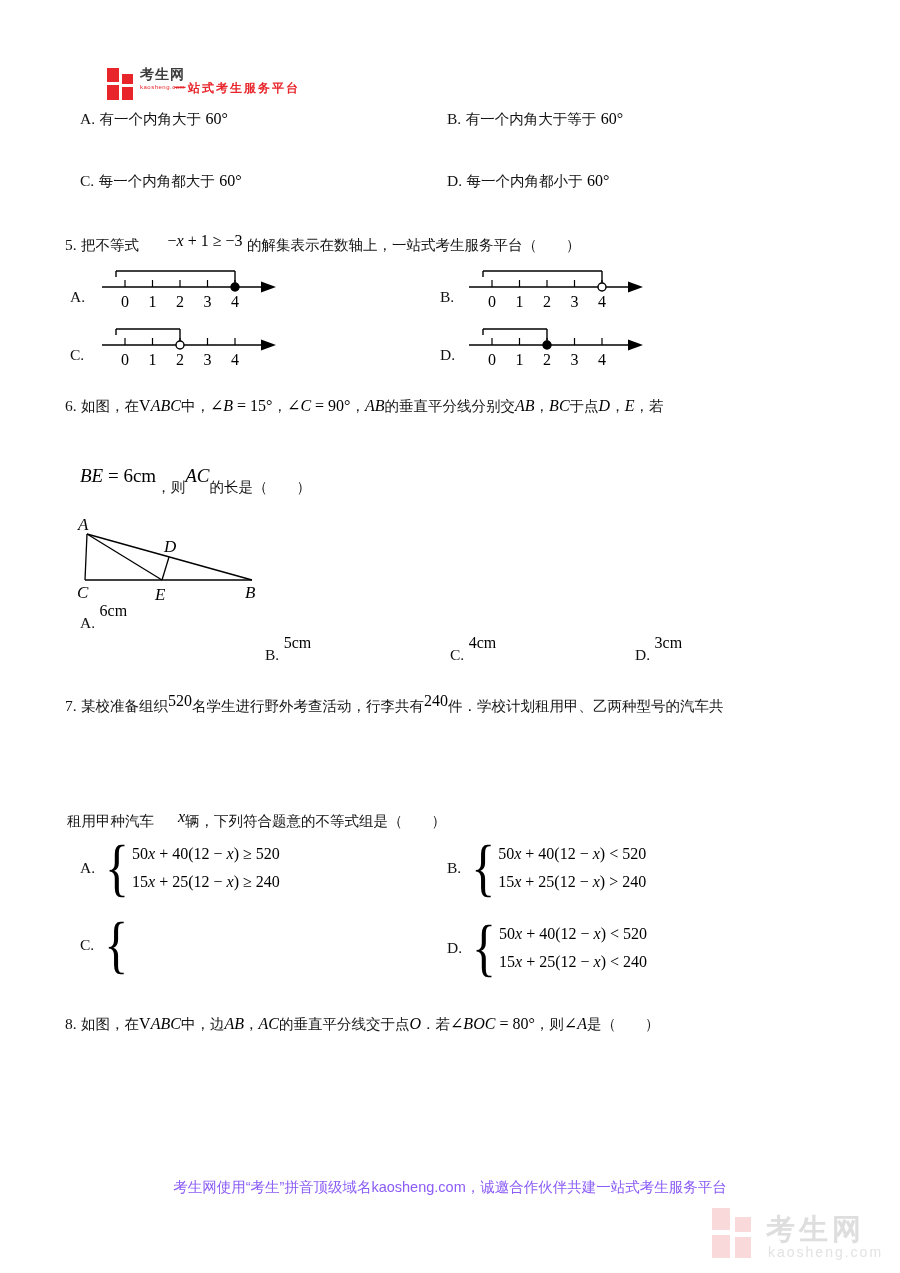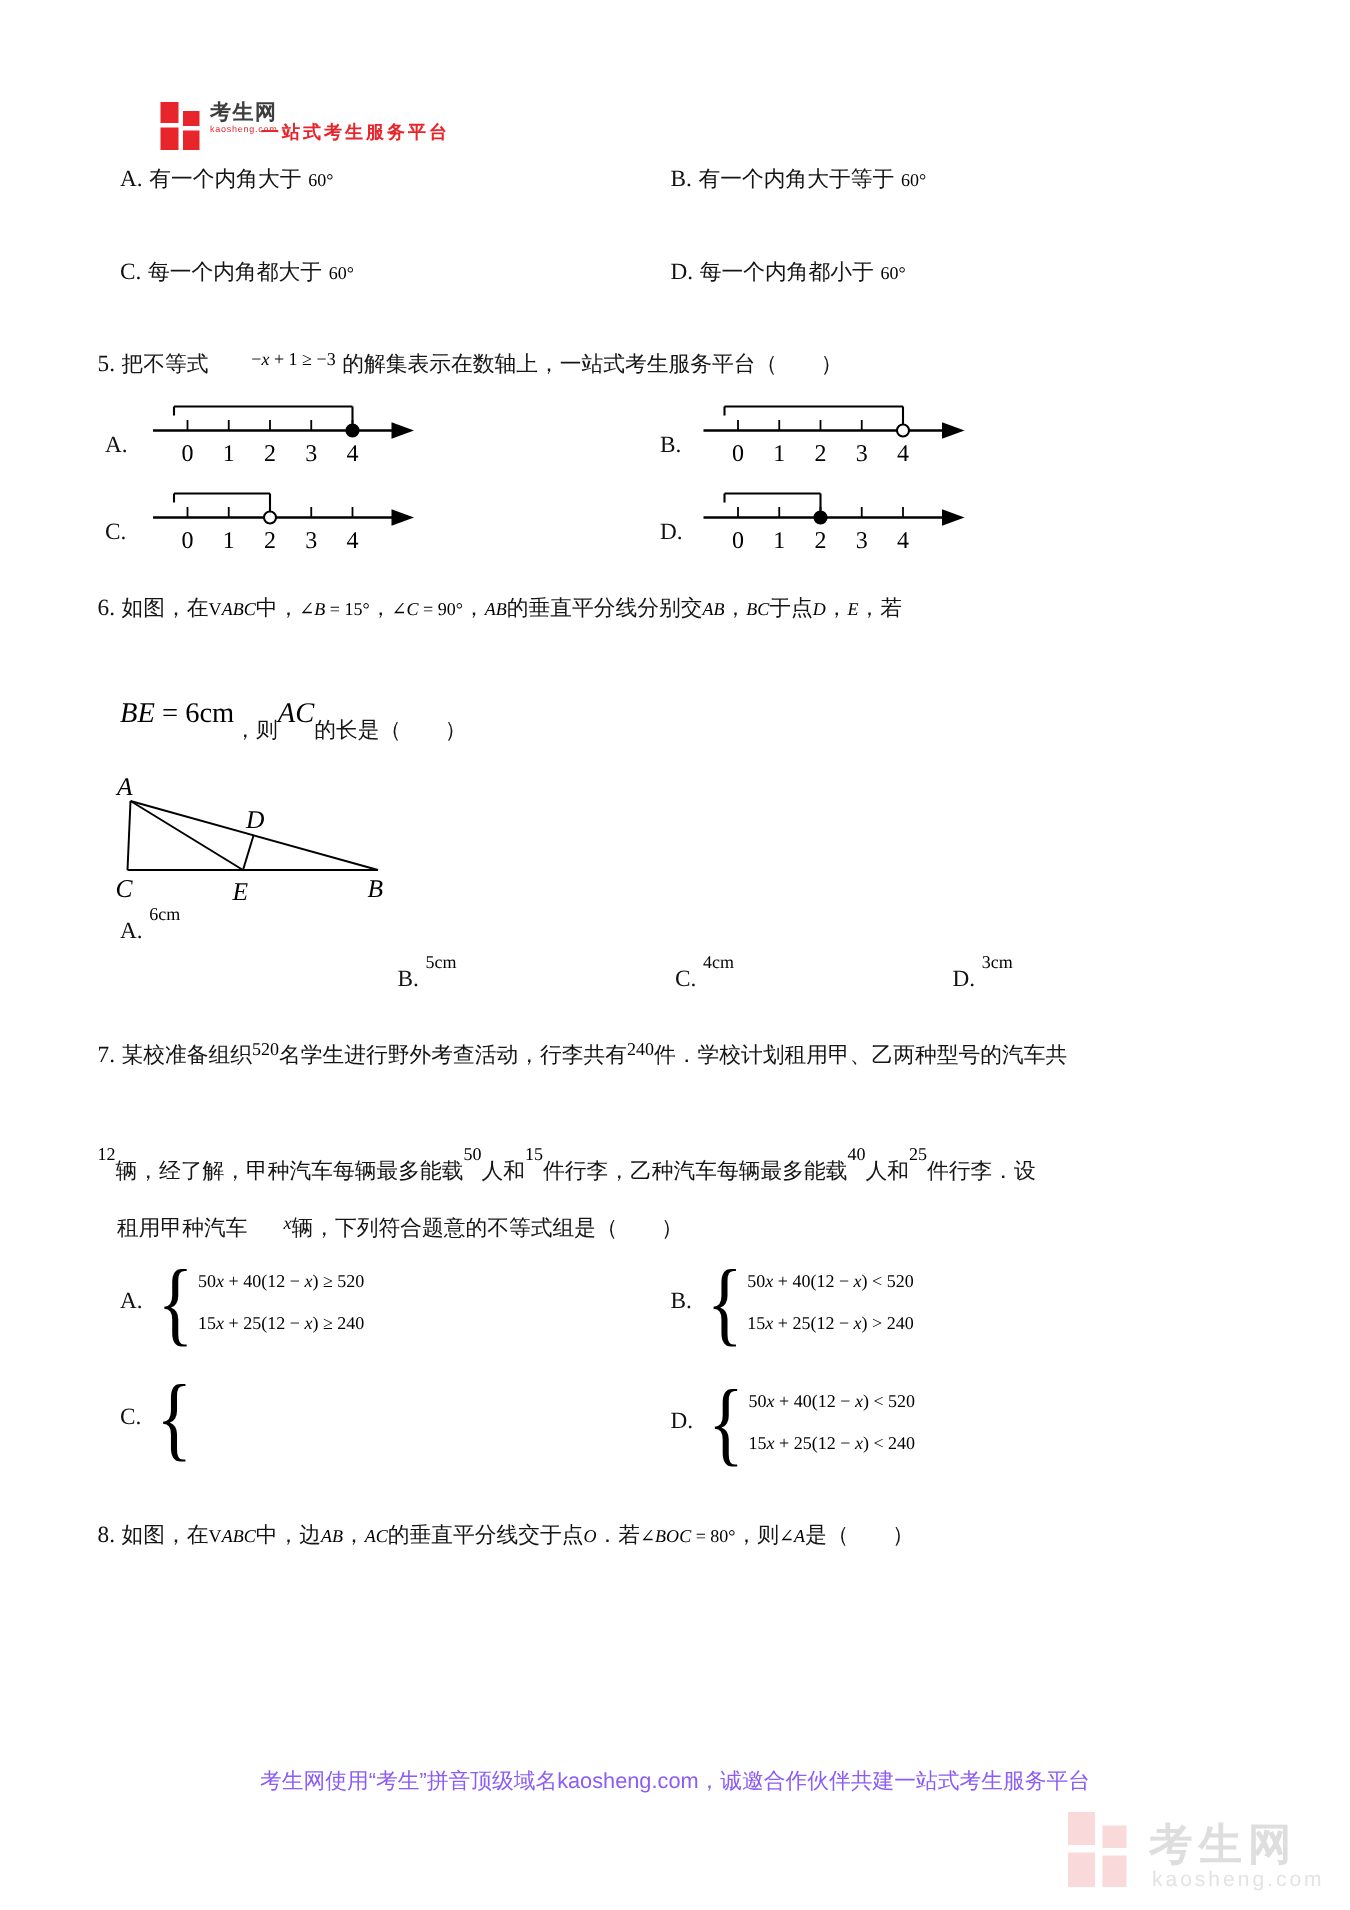--- a/index.html
+++ b/index.html
@@ -1,21 +1,21 @@
 <!DOCTYPE html>
 <html><head>
 <meta charset="utf-8">
 <style>
   html,body{margin:0;padding:0;background:#fff;}
   #page{position:relative;width:900px;height:1273px;background:#ffffff;overflow:hidden;
         font-family:"Liberation Sans","DejaVu Sans",sans-serif;color:#111;}
   .abs{position:absolute;white-space:nowrap;}
   .cn{font-family:"Liberation Sans","DejaVu Sans",sans-serif;font-size:14.5px;color:#151515;}
   .lbl{font-family:"Liberation Serif","DejaVu Serif",serif;font-size:15.5px;color:#111;}
-  .m{font-family:"Liberation Serif","DejaVu Serif",serif;font-size:12px;color:#000;}
+  .m{font-family:"Liberation Serif","DejaVu Serif",serif;font-size:16px;color:#000;}
   .m i{font-style:italic;}
   .big{font-size:19px;}
   .sup4{vertical-align:4px;margin-left:24px;}
   .sup5{vertical-align:5px;}
   .sup10{vertical-align:10px;}
   .sup12{vertical-align:12px;}
   
   .logo-icon{position:absolute;left:107px;top:68px;width:28px;height:32px;}
   .logo-icon div{position:absolute;background:#e8252b;}
   .li-a{left:0;top:0;width:12px;height:14px;}
@@ -205,24 +205,21 @@
   </div>
   <div class="abs" style="left:635px;top:634px;">
     <span class="lbl">D.</span>
     <span class="m sup12">3cm</span>
   </div>
 
   <div class="abs" style="left:65px;top:692px;">
     <span class="lbl">7.</span>
     <span class="cn">某校准备组织</span><span class="m sup5">520</span><span class="cn">名学生进行野外考查活动，行李共有</span><span class="m sup5">240</span><span class="cn">件．学校计划租用甲、乙两种型号的汽车共</span>
   </div>
-  <div class="abs" style="left:65px;top:762px;">
-    <span class="m sup12">12</span><span class="cn">辆，经了解，甲种汽车每辆最多能载</span><span class="m sup12">50</span><span class="cn">人和</span><span class="m sup12">15</span><span class="cn">件行李，乙种汽车每辆最多能载</span><span class="m sup12">40</span><span class="cn">人和</span><span class="m sup12">25</span><span class="cn">件行李．设</span>
-  </div>
-  <div class="abs" style="left:78px;top:808px;">
+  <div class="abs" style="left:67px;top:808px;">
     <span class="cn">租用甲种汽车</span><span class="m sup4"><i>x</i></span><span class="cn">辆，下列符合题意的不等式组是（　　）</span>
   </div>
 
   <div class="abs sys" style="left:80px;top:840px;">
     <span class="lbl slbl">A.</span>
     <span class="brace">{</span>
     <span class="lines">
       <span class="m">50<i>x</i> + 40(12 − <i>x</i>) ≥ 520</span>
       <span class="m">15<i>x</i> + 25(12 − <i>x</i>) ≥ 240</span>
     </span>

